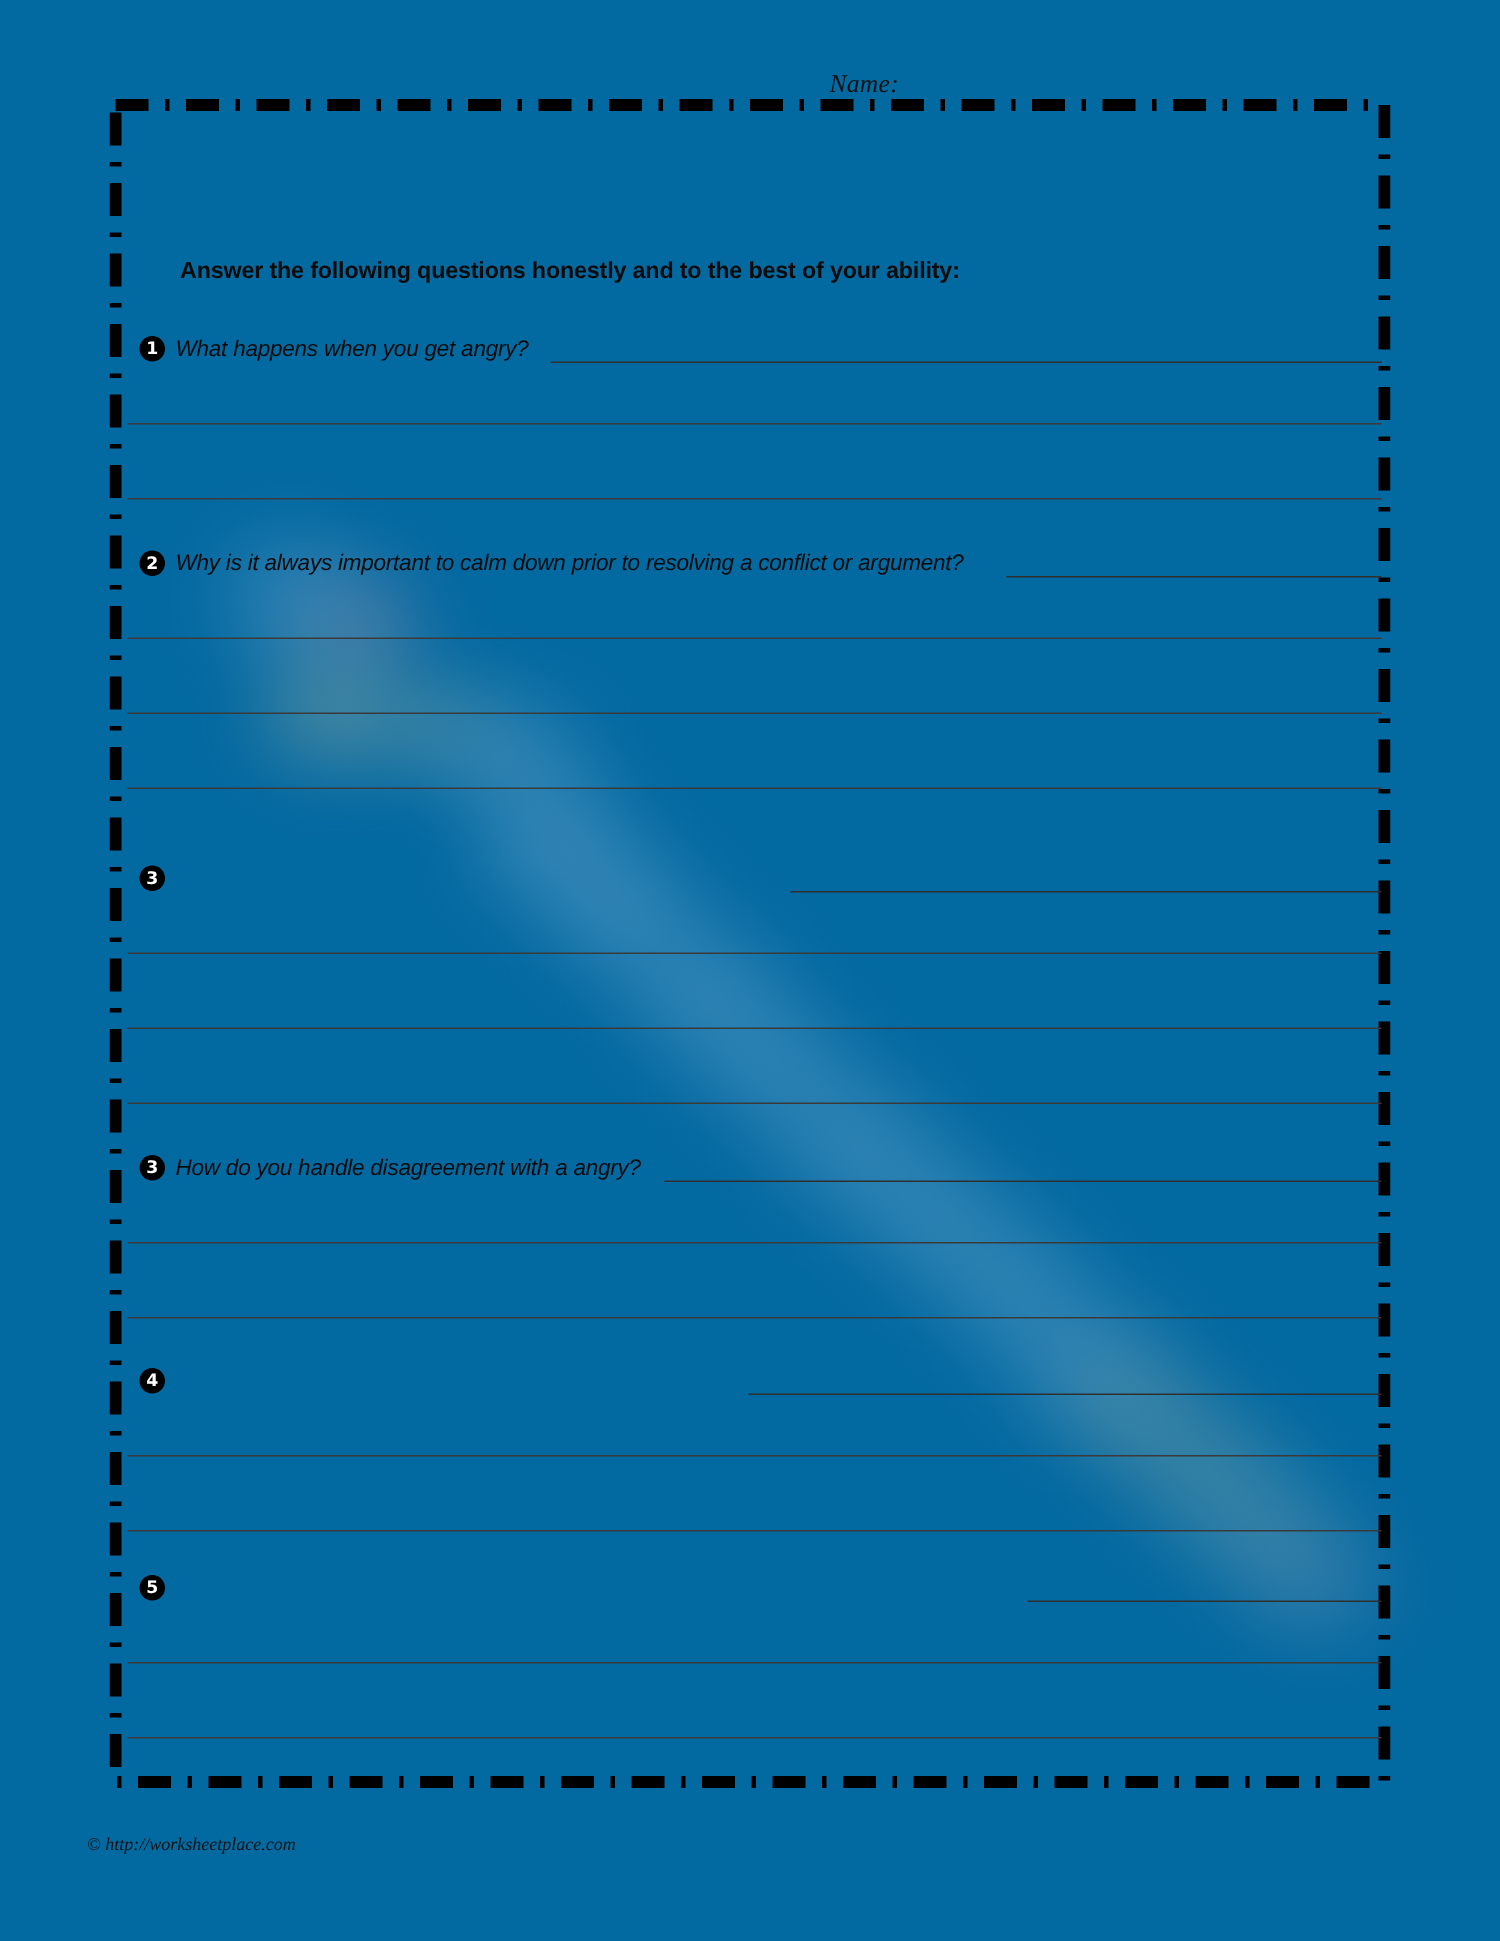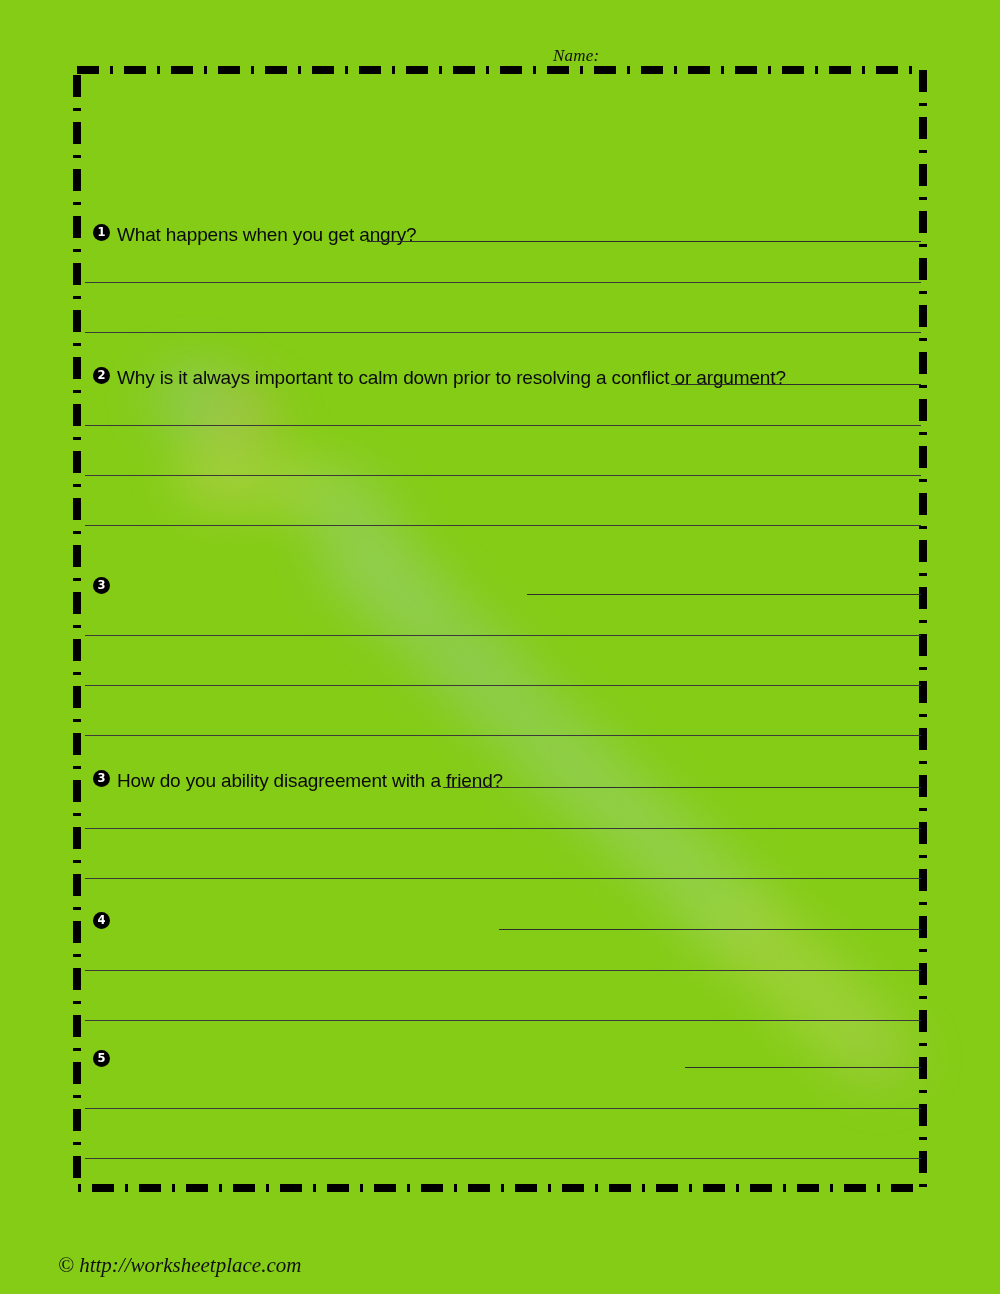--- a/index.html
+++ b/index.html
@@ -11,21 +11,21 @@
   body {
     font-family: "Liberation Sans", sans-serif;
     -webkit-font-smoothing: antialiased;
   }
 
   
   .page {
     position: relative;
     width: 1000px;
     height: 1294px;
-    background: #84cc16;
+    background: #0369a1;
     overflow: hidden;
   }
 
   
   .watermark {
     position: absolute;
     left: 0; top: 0;
     width: 1000px;
     height: 1294px;
     pointer-events: none;
@@ -142,24 +142,25 @@
     font-family: "DejaVu Sans", sans-serif;
     font-size: 11.5px;
     font-weight: bold;
     line-height: 17px;
     text-align: center;
   }
   .qtext {
     position: absolute;
     left: 32px;
     top: 0px;
-    font-size: 19px;
+    font-size: 15px;
     color: #0a0a0a;
     letter-spacing: -0.15px;
     white-space: nowrap;
+    font-style: italic;
   }
   
   .qrule {
     position: absolute;
     height: 0;
     border-top: 1.3px solid #2f2f2f;
     top: 17px;
   }
   
   .aline {
@@ -170,25 +171,24 @@
     border-top: 1.3px solid #3a3a3a;
   }
 
   
   .footer {
     position: absolute;
     left: 58px;
     top: 1222px;
     font-family: "Liberation Serif", serif;
     font-style: italic;
-    font-size: 21px;
+    font-size: 12px;
     color: #111111;
     z-index: 5;
     white-space: nowrap;
-    margin-top: 31px;
   }
 </style>
 </head>
 <body>
 
 <div class="page">
 
   <div class="watermark" id="watermark">
       <div class="wm-blob" style="left: 150px; top: 360px; width: 90px; height: 80px; background: rgb(168, 200, 230); opacity: 0.45;"></div>
       <div class="wm-blob" style="left: 205px; top: 385px; width: 75px; height: 60px; background: rgb(240, 170, 180); opacity: 0.5;"></div>
@@ -213,20 +213,21 @@
 
   <div class="frame">
     <svg width="854" height="1126" viewBox="0 0 854 1126" xmlns="http://www.w3.org/2000/svg">
       <rect x="4" y="4" width="846" height="1118" fill="none" stroke="#000000" stroke-width="8" stroke-dasharray="22 11 3 11" stroke-linecap="butt"></rect>
     </svg>
   </div>
 
   <div class="content">
 
 
+    <div class="instructions">Answer the following questions honestly and to the best of your ability:</div>
 
     <div id="questions">
         <div class="qblock" style="top: 152px;">
           <div class="qrow">
             <span class="bullet">1</span>
             <span class="qtext">What happens when you get angry?</span>
             <span class="qrule" style="left: 282px; width: 554px;"></span>
           </div>
           <span class="aline" style="top: 58px;"></span>
           <span class="aline" style="top: 108px;"></span>
@@ -246,21 +247,21 @@
             <span class="bullet">3</span>
             <span class="qrule" style="left: 442px; width: 394px;"></span>
           </div>
           <span class="aline" style="top: 58px;"></span>
           <span class="aline" style="top: 108px;"></span>
           <span class="aline" style="top: 158px;"></span>
         </div>
         <div class="qblock" style="top: 698px;">
           <div class="qrow">
             <span class="bullet">3</span>
-            <span class="qtext">How do you ability disagreement with a friend?</span>
+            <span class="qtext">How do you handle disagreement with a angry?</span>
             <span class="qrule" style="left: 358px; width: 478px;"></span>
           </div>
           <span class="aline" style="top: 58px;"></span>
           <span class="aline" style="top: 108px;"></span>
         </div>
         <div class="qblock" style="top: 840px;">
           <div class="qrow">
             <span class="bullet">4</span>
             <span class="qrule" style="left: 414px; width: 422px;"></span>
           </div>

